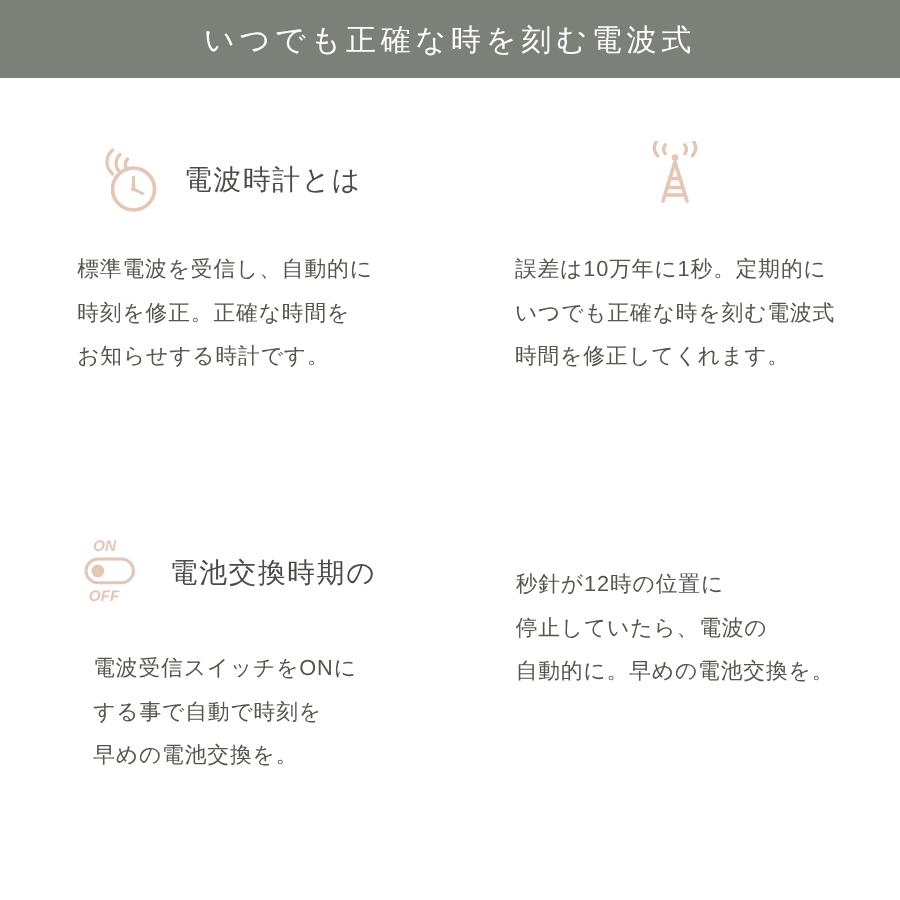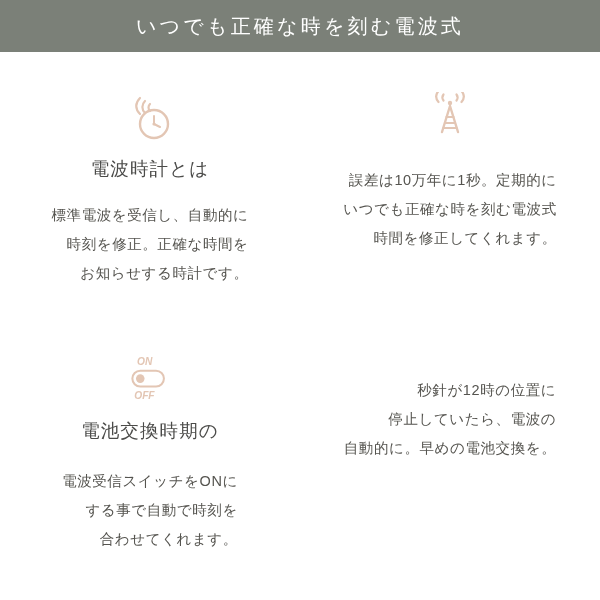--- a/index.html
+++ b/index.html
@@ -53,25 +53,24 @@
     box-sizing: border-box;
     padding: 40px 18px 0 18px;
     display: flex;
     flex-direction: column;
     align-items: center;
   }
   .cell.r2 { padding-top: 22px; }
   .head-row {
     display: flex;
     align-items: center;
-    justify-content: flex-start;
+    justify-content: center;
     gap: 12px;
     width: 100%;
     min-height: 56px;
-    flex-direction: column;
   }
   .icon-wrap {
     width: 52px;
     height: 52px;
     flex: 0 0 52px;
     display: flex;
     align-items: center;
     justify-content: center;
     font-style: italic;
   }
@@ -81,21 +80,21 @@
     letter-spacing: 0.06em;
     line-height: 1.45;
     font-weight: 400;
     white-space: pre-line;
   }
   .feat-body {
     margin-top: 18px;
     font-size: 14.5px;
     line-height: 2.0;
     color: #55544f;
-    text-align: right;
+    text-align: left;
     letter-spacing: 0.04em;
     white-space: pre-line;
   }
   .cell.r2 .feat-body { margin-top: 22px; }
   .cell.c1 .feat-body { padding: 0 6px; }
 </style>
 </head>
 <body>
 
 <div class="page">
@@ -154,21 +153,21 @@
             <text x="14" y="12" font-family="Liberation Sans, sans-serif" font-size="11" font-weight="bold" fill="#e3c6b4">ON</text>
             <rect x="9" y="18" width="34" height="17" rx="8.5" stroke="#e3c6b4" stroke-width="2.2"></rect>
             <circle cx="17.5" cy="26.5" r="4.6" fill="#e3c6b4"></circle>
             <text x="11" y="48" font-family="Liberation Sans, sans-serif" font-size="11" font-weight="bold" fill="#e3c6b4">OFF</text>
           </svg>
         </span>
         <span class="feat-title">電池交換時期の</span>
       </div>
       <div class="feat-body">電波受信スイッチをONに
 する事で自動で時刻を
-合わせてくれます。</div>
+早めの電池交換を。</div>
     </div>
 
     <div class="cell c2 r2">
       <div class="feat-body">秒針が12時の位置に
 停止していたら、電波の
 自動的に。早めの電池交換を。</div>
     </div>
 
   </div>
 </div>

